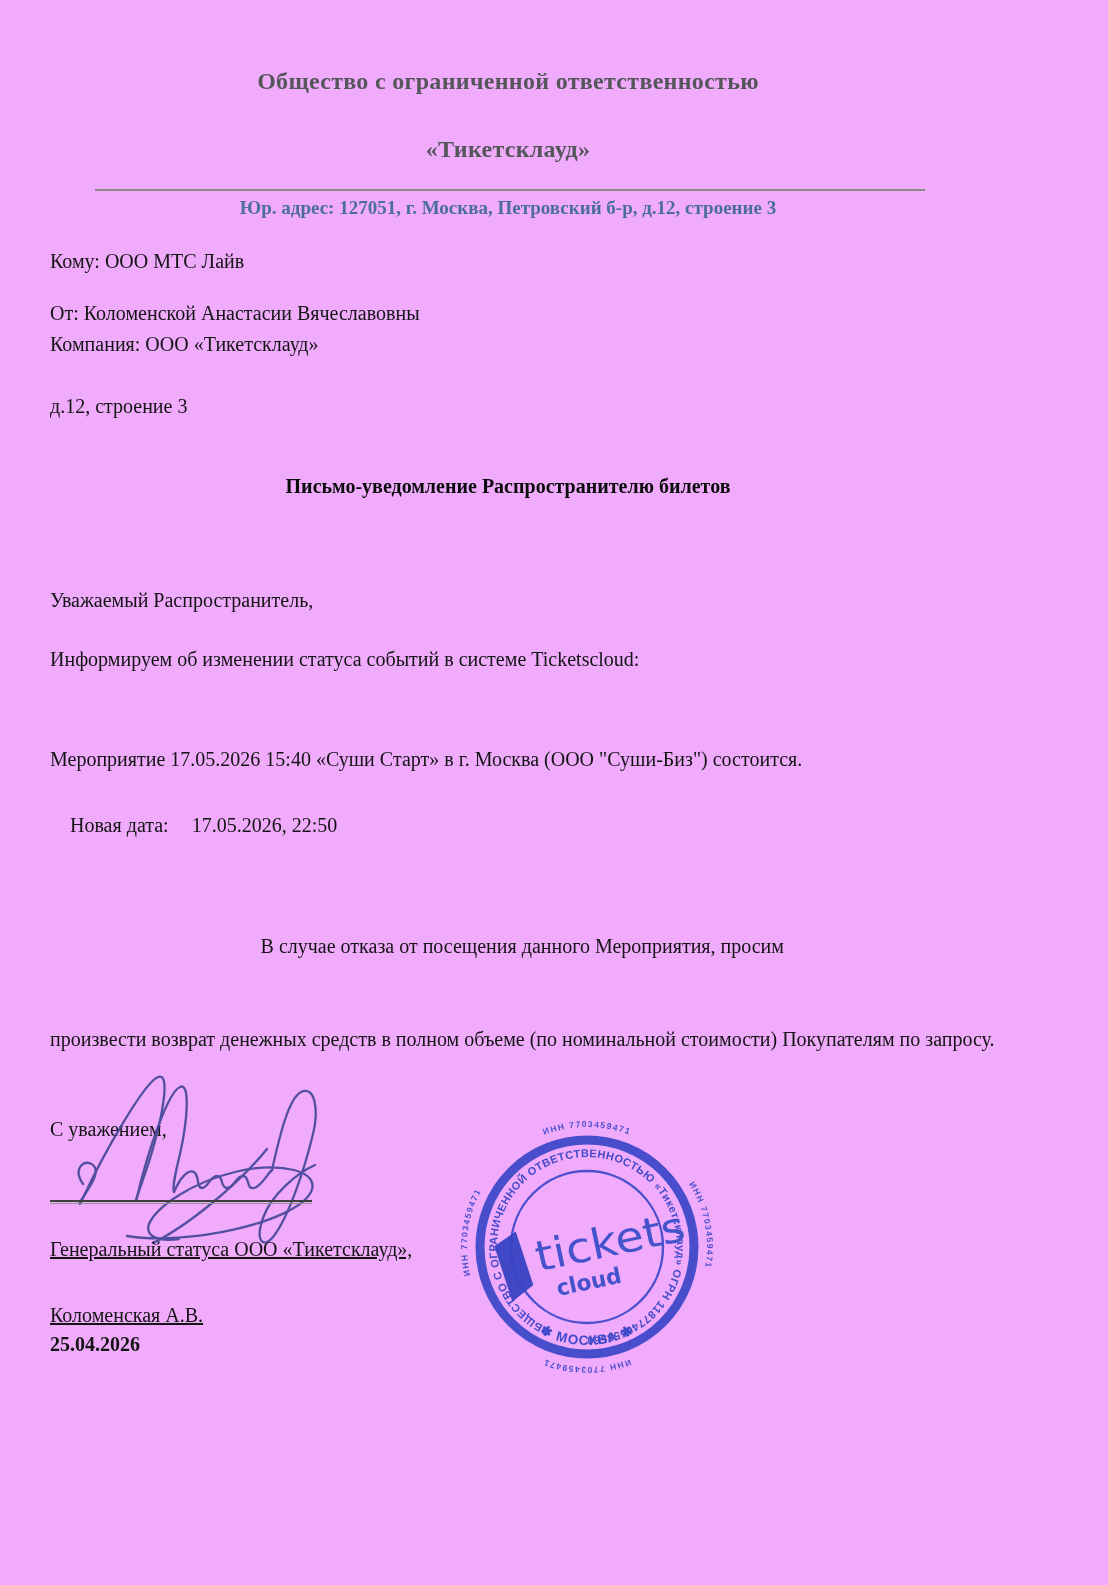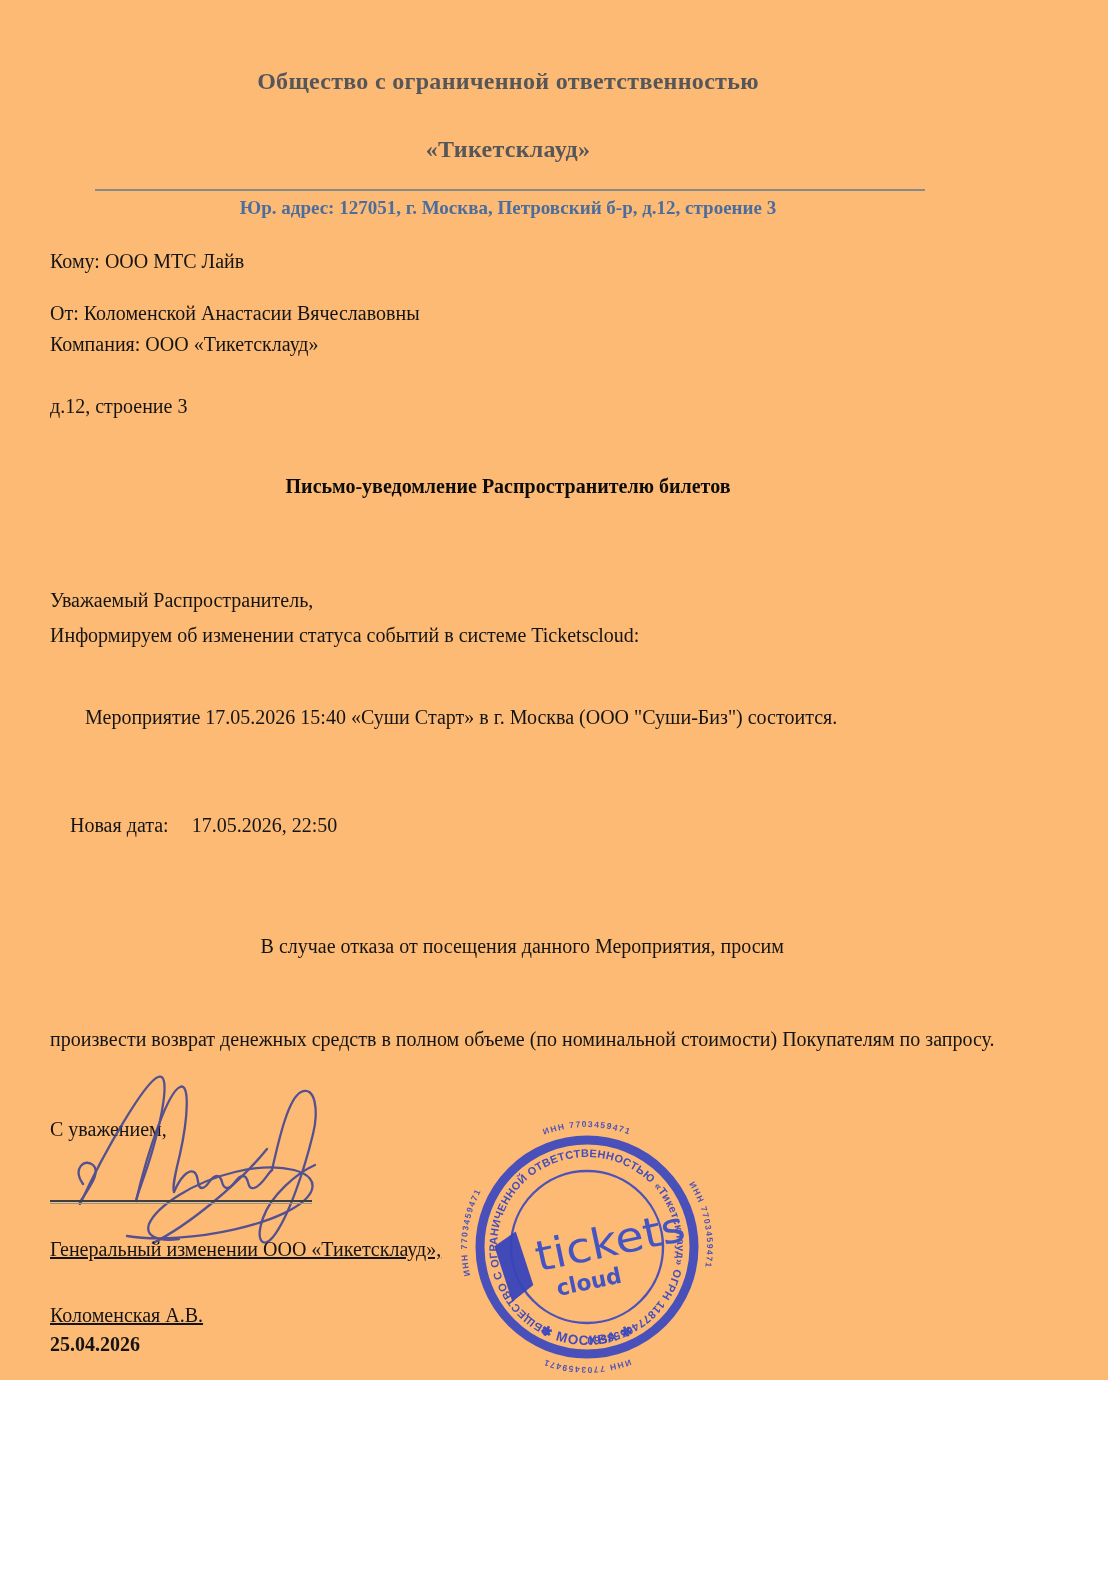--- a/index.html
+++ b/index.html
@@ -1,19 +1,19 @@
 <!DOCTYPE html>
 <html lang="ru"><head>
 <meta charset="utf-8">
 <style>
   html,body{margin:0;padding:0;background:#ffffff;}
   .page{
     position:relative;
-    width:1108px;height:1380px;
-    background:#fdba74;
+    width:1108px;height:1585px;
+    background:#f0abfc;
     font-family:"Liberation Serif", serif;
     color:#141414;
     overflow:hidden;
   }
   
   .center-col{
     position:absolute;left:50px;width:916px;
     text-align:center;white-space:pre;
   }
   .org1{top:68px;font-size:24px;font-weight:bold;color:#54565a;letter-spacing:.3px;}
@@ -25,22 +25,22 @@
   .legal-addr{top:197px;font-size:19px;font-weight:bold;color:#4a6d9e;}
   .letter-title{top:475px;font-size:20px;font-weight:bold;color:#0c0c0c;}
 
   .l{position:absolute;left:50px;font-size:20px;white-space:pre;color:#141414;text-align:center;}
   .to-line{top:250px;}
   .from-line{top:302px;}
   .company-line{top:333px;}
   .addr1-line{top:364px;}
   .addr2-line{top:395px;}
   .salutation{top:589px;}
-  .intro{top:624px;}
-  .event-line{top:706px;margin-left:35px;}
+  .intro{top:648px;}
+  .event-line{top:748px;}
   .newdate{top:791px;}
   .newdate .val{margin-left:23px;}
   .refund{top:869px;line-height:31px;}
   .closing{top:1118px;}
 
   .sig-underline{
     position:absolute;left:50px;top:1200px;width:262px;height:1px;
     border-top:2px solid #3f3f3f;box-shadow:0 1px 0 #949494;
   }
   .signer-title{top:1238px;text-decoration:underline;}
@@ -88,21 +88,21 @@
       <path d="M 26,136 C 50,84 90,16 103,11 C 115,6 109,44 97,86 C 91,107 83,126 81,135"></path>
       <path d="M 81,135 C 93,84 113,26 125,21 C 135,16 133,52 125,88 C 121,105 117,120 119,126"></path>
       <path d="M 119,126 C 125,112 133,103 139,106 C 145,110 141,122 147,122 C 153,122 155,110 162,110 C 169,110 165,122 172,122 C 179,122 181,110 188,110 C 195,110 191,124 199,122 C 207,120 212,108 217,104"></path>
       <path d="M 217,104 C 225,68 234,32 246,26 C 260,19 264,44 258,68 C 250,101 234,151 218,171 C 208,183 200,175 208,152 C 216,129 242,107 260,99"></path>
       <path d="M 72,170 C 130,180 240,157 256,126 C 266,105 226,95 180,106 C 138,116 102,140 94,158 C 90,170 102,176 124,173"></path>
       <path d="M 98,177 C 132,160 182,120 212,83"></path>
     </g>
   </svg>
 
   <div class="sig-underline"></div>
-  <div class="l signer-title">Генеральный изменении ООО «Тикетсклауд»,</div>
+  <div class="l signer-title">Генеральный статуса ООО «Тикетсклауд»,</div>
   <div class="l signer-name">Коломенская А.В.</div>
   <div class="l sign-date">25.04.2026</div>
 
   <svg class="stamp-svg" width="300" height="300" viewBox="0 0 300 300" xmlns="http://www.w3.org/2000/svg" xmlns:xlink="http://www.w3.org/1999/xlink">
     <defs>
 
       <path id="ringPath" d="M 150,240 A 90,90 0 1 1 150,60 A 90,90 0 1 1 150,240" fill="none"></path>
 
       <path id="moscowPath" d="M 52,150 A 98,98 0 0 0 248,150" fill="none"></path>
 

